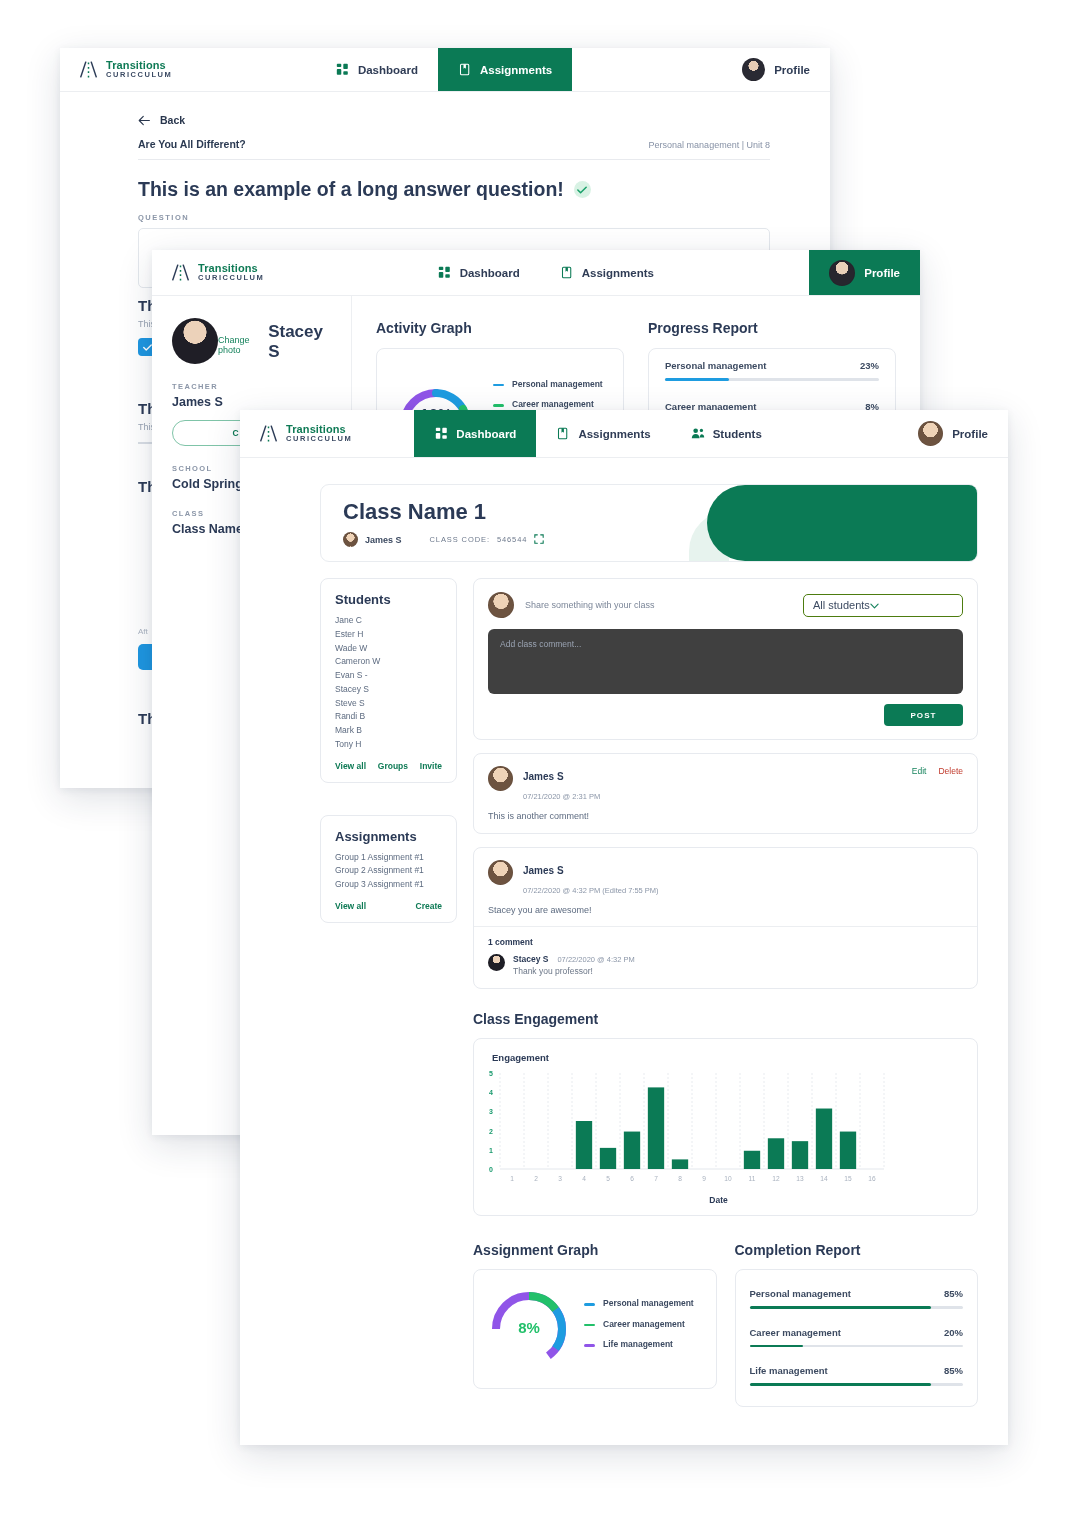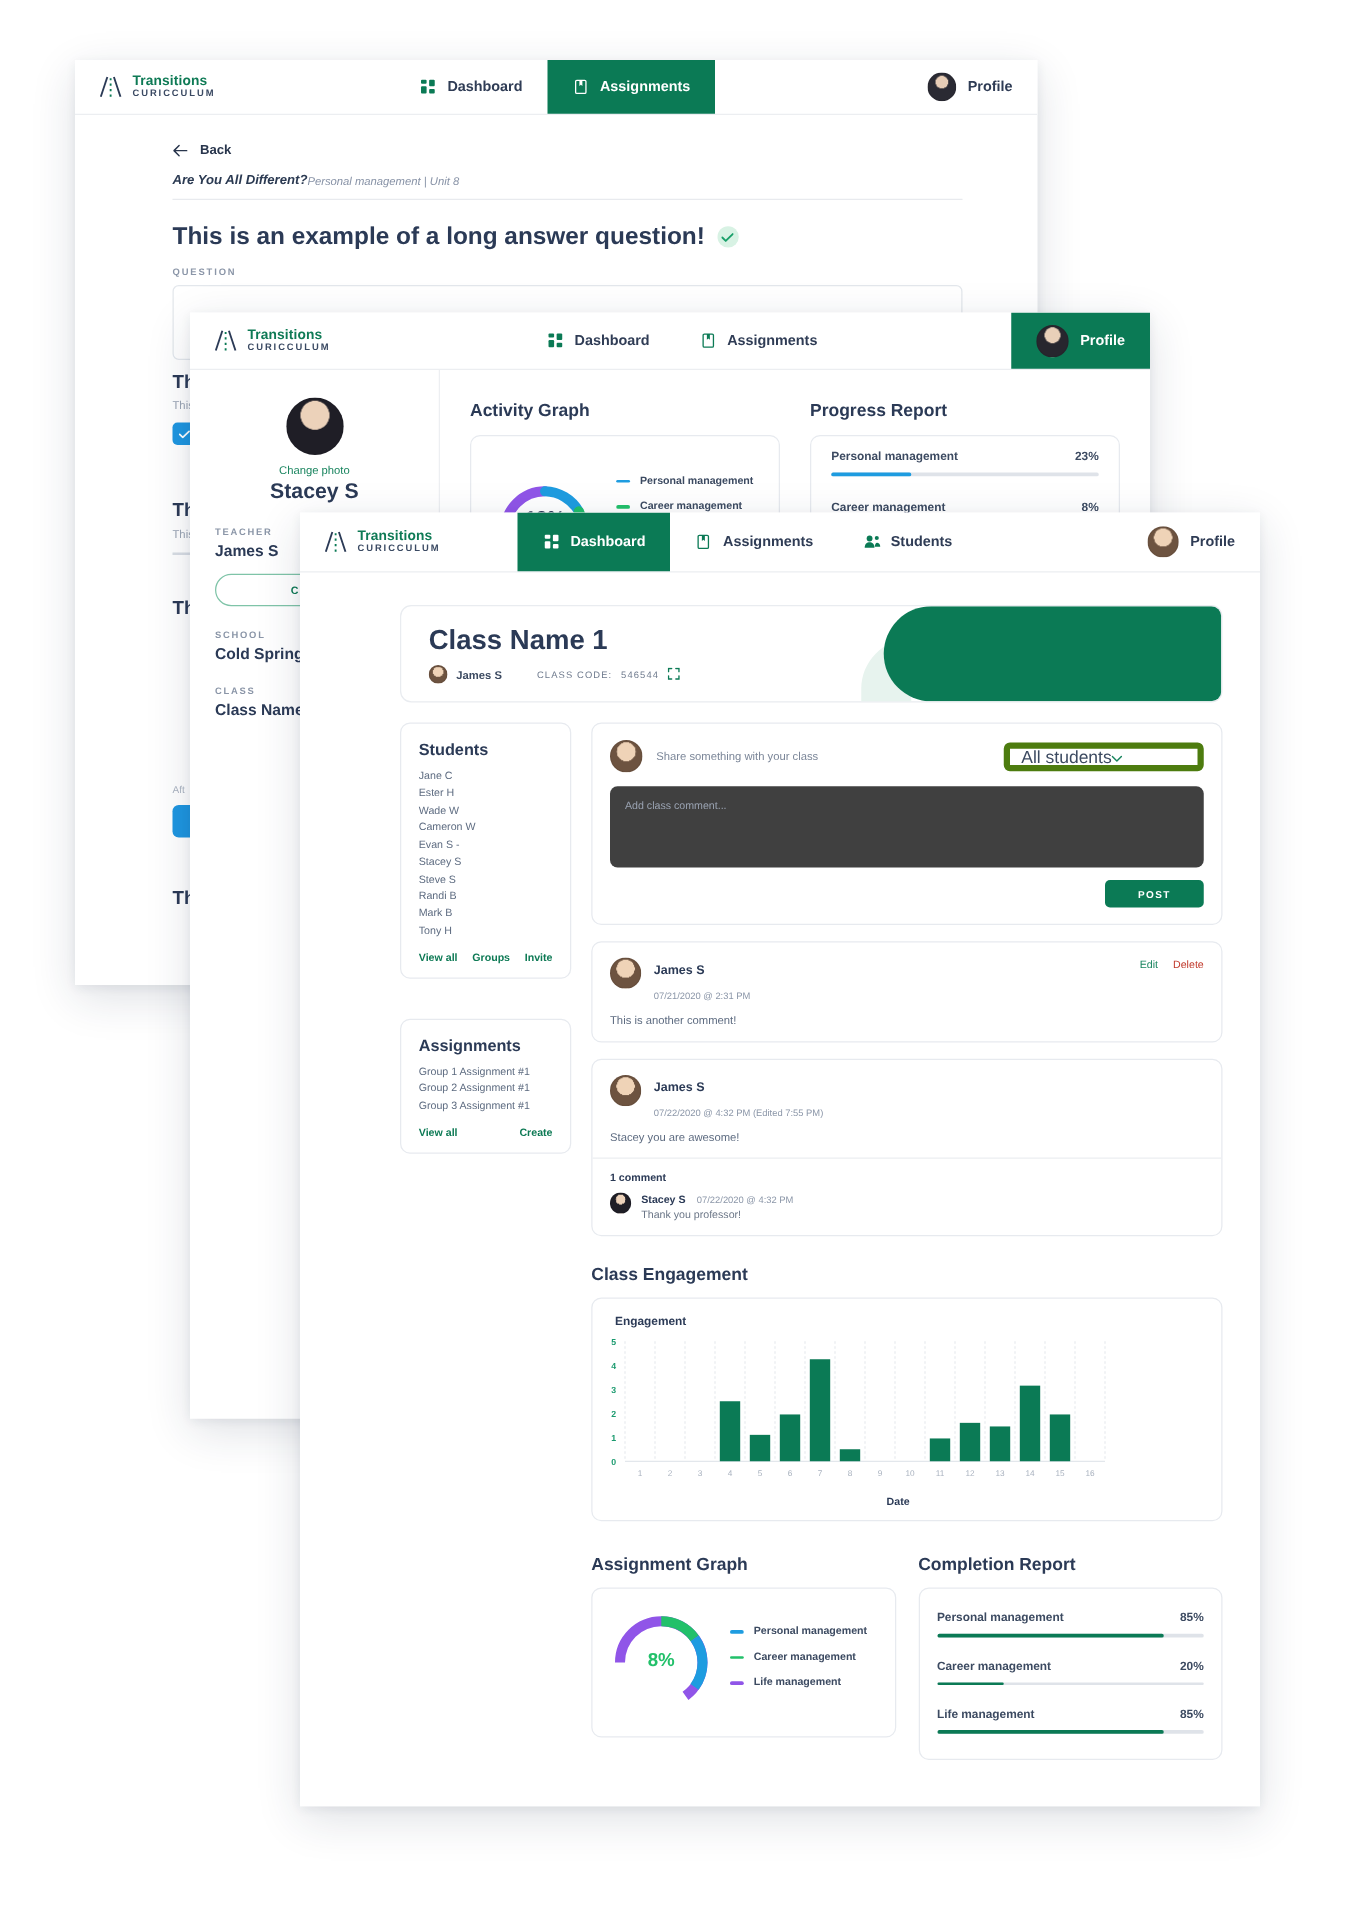--- a/index.html
+++ b/index.html
@@ -43,22 +43,22 @@
                  font-size: 11.5px; font-weight: 600; color: #2f3c55; }
   .nav-profile.active { background: #0b7a55; color: #fff; }
   .avatar { border-radius: 50%; display: block; overflow: hidden; flex: none;
             background: #c8b39c; border: 1px solid rgba(0,0,0,.05); }
 
   
   #win1 { left: 60px; top: 48px; width: 770px; height: 740px; }
   #win1 .body { padding: 22px 0 0 0; position: relative; }
   .w1-inner { padding-left: 78px; padding-right: 60px; }
   .back-row { display:flex; align-items:center; gap: 9px; font-size: 10.5px; font-weight: 700; color:#28354c; cursor:pointer; }
-  .crumb-row { display:flex; align-items:flex-end; padding-top: 12px;
-               padding-bottom: 9px; border-bottom: 1px solid #e8eaee; font-style: italic; }
+  .crumb-row { display:flex; align-items:flex-end; justify-content: space-between; padding-top: 12px;
+               padding-bottom: 9px; border-bottom: 1px solid #e8eaee; }
   .crumb-l { font-size: 10.5px; font-weight: 700; color: #2b3a52; }
   .crumb-r { font-size: 9px; color: #8792a6; }
   .q-title { font-size: 19.5px; font-weight: 700; color: #2b3a56; margin-top: 18px;
              display:flex; align-items:center; gap: 10px; }
   .chk-badge { width: 17px; height: 17px; border-radius: 50%; background: #d8f2e4;
                display:flex; align-items:center; justify-content:center; flex:none; }
   .q-label { font-size: 7.5px; letter-spacing: 1.5px; color: #8b96a8; font-weight: 600; margin-top: 12px; }
   .q-box { margin-top: 6px; height: 60px; border: 1px solid #e3e7ec; border-radius: 5px; background:#fff; }
   .w1-sec-h { font-size: 15px; font-weight: 700; color: #2b3a56; }
   .w1-sec-p { font-size: 9px; color: #99a3b3; margin-top: 5px; }
@@ -66,21 +66,21 @@
              display:flex; align-items:center; justify-content:center; }
   .w1-rule { width: 28px; height: 2px; background: #d8dde4; margin-top: 10px; }
   .w1-btn { width: 44px; height: 26px; border-radius: 5px; background: #1e96e0; margin-top: 8px; }
   .w1-faint { font-size: 8px; color: #aab3c1; }
 
   
   #win2 { left: 152px; top: 250px; width: 768px; height: 885px; }
   #win2 .navbar { height: 46px; }
   .w2-body { display: flex; height: 100%; }
   .w2-side { width: 200px; border-right: 1px solid #edeff2; padding: 22px 20px; position: relative; }
-  .w2-photo-wrap { display:flex; flex-direction: column; align-items:center; }
+  .w2-photo-wrap { display:flex; flex-direction: row; align-items:center; }
   .change-photo { font-size: 9px; color: #18845e; margin-top: 7px; cursor:pointer; }
   .w2-name { font-size: 17px; font-weight: 700; color: #2b3a56; margin-top: 2px; }
   .w2-field-label { font-size: 7.5px; letter-spacing: 1.4px; color: #8b96a8; font-weight: 600; margin-top: 18px; }
   .w2-field-val { font-size: 12.5px; font-weight: 700; color: #2b3a56; margin-top: 4px; }
   .w2-outline-btn { margin-top: 11px; height: 26px; border: 1px solid #7fc4a8; border-radius: 14px;
                     display:flex; align-items:center; justify-content:center;
                     font-size: 8.5px; letter-spacing: 1.1px; font-weight: 700; color: #0e7a55; cursor:pointer; }
   .w2-main { flex: 1; padding: 24px 24px 0 24px; display:flex; gap: 24px; }
   .w2-col { flex: 1; }
   .panel-h { font-size: 14px; font-weight: 700; color: #2b3a56; margin-bottom: 12px; }
@@ -121,23 +121,23 @@
   .mini-card { border: 1px solid #e7eaef; border-radius: 8px; padding: 13px 14px 11px 14px; background:#fff; }
   .mini-h { font-size: 13px; font-weight: 700; color: #2b3a56; margin-bottom: 7px; }
   .mini-li { font-size: 8.5px; color: #5d6b80; line-height: 1.62; }
   .mini-links { display:flex; justify-content: space-between; margin-top: 9px; }
   .mini-link { font-size: 8.5px; font-weight: 700; color: #0e7a55; cursor:pointer; }
 
   .composer { border: 1px solid #e7eaef; border-radius: 8px; padding: 13px 14px; background:#fff; }
   .comp-top { display:flex; align-items:center; gap: 11px; }
   .comp-ph { font-size: 9px; color: #7b8698; flex: 1; }
   .select {
-    width: 160px; height: 23px; border: 5px solid #4d7c0f; border-radius: 5px;
+    width: 160px; height: 23px; border: 1px solid #4d7c0f; border-radius: 5px;
     display:flex; align-items:center; justify-content: flex-start;
-    padding: 0 9px; font-size: 14px; color: #3c4a61; cursor: pointer; background:#fff;
+    padding: 0 9px; font-size: 11px; color: #3c4a61; cursor: pointer; background:#fff;
   }
   .comp-area { margin-top: 11px; height: 65px; background: #404040; border-radius: 6px; padding: 10px 12px;
                font-size: 8.5px; color: #9aa3b2; }
   .post-btn { margin-top: 10px; margin-left: auto; width: 79px; height: 22px; border-radius: 4px;
               background: #0b7a55; color:#fff; font-size: 8px; letter-spacing: 1.1px; font-weight: 700;
               display:flex; align-items:center; justify-content:center; cursor:pointer; }
   .comp-foot { display:flex; }
 
   .post { border: 1px solid #e7eaef; border-radius: 8px; background:#fff; margin-top: 13px; padding: 12px 14px; }
   .post-head { display:flex; align-items:flex-start; gap: 10px; }

